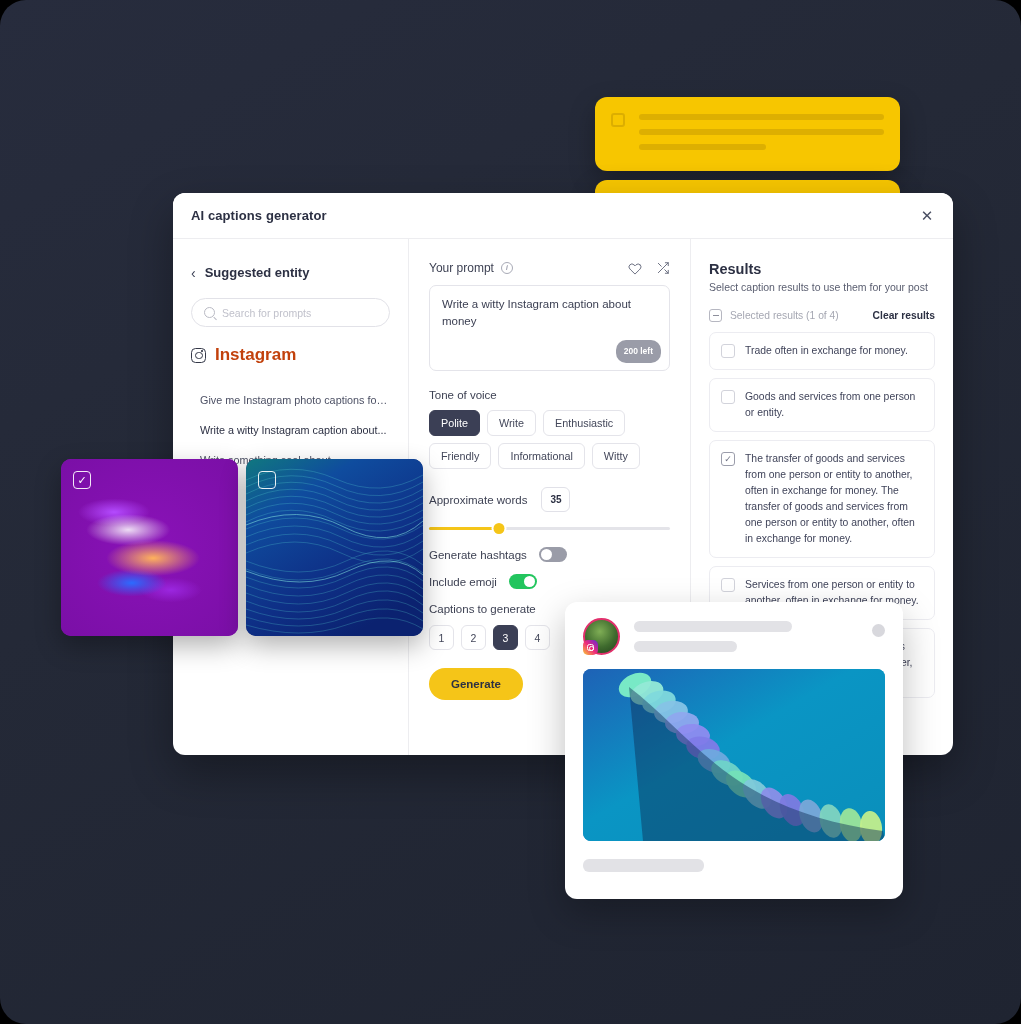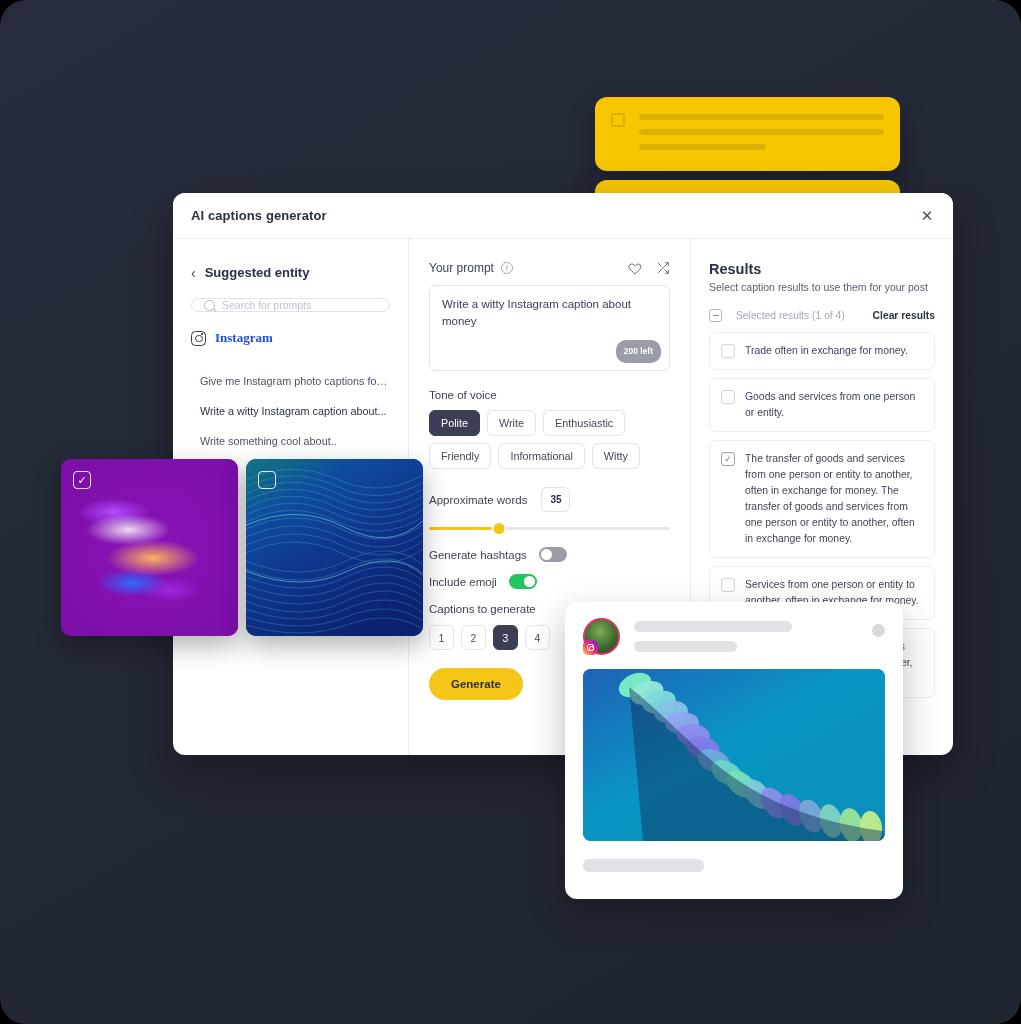--- a/index.html
+++ b/index.html
@@ -84,21 +84,21 @@
   #sidebar .sb-head {
     display: flex; align-items: center; gap: 9px;
     margin-bottom: 18px;
   }
   #sidebar .chev {
     font-size: 14px; color: #3a3f54; line-height: 1;
     cursor: pointer;
   }
   #sidebar .sb-title { font-size: 13px; font-weight: bold; color: #2c3043; }
   .searchbox {
-    height: 14px;
+    height: 29px;
     border: 1px solid #e2e2e8;
     border-radius: 16px;
     display: flex; align-items: center;
     gap: 7px; padding: 0 12px;
     margin-bottom: 18px;
   }
   .searchbox .mag {
     width: 11px; height: 11px;
     border: 1.3px solid #b9bac4;
     border-radius: 50%;
@@ -128,21 +128,21 @@
     position: relative;
   }
   .ig-mini::before {
     content:""; position:absolute; left:3.2px; top:3.2px;
     width:5.5px; height:5.5px; border:1.4px solid #343848; border-radius:50%;
   }
   .ig-mini::after {
     content:""; position:absolute; right:2px; top:1.8px;
     width:1.6px; height:1.6px; background:#343848; border-radius:50%;
   }
-  .platform-name { font-size: 13px; font-weight: bold; color: #1d4ed8; font-family: Liberation Serif, serif; }
+  .platform-name { font-size: 17px; font-weight: bold; color: #c2410c; }
 
   .prompt-item {
     font-size: 10.8px; color: #4d5165;
     padding: 9px 0 9px 9px;
     position: relative;
     cursor: pointer;
     white-space: nowrap; overflow: hidden; text-overflow: ellipsis;
   }
   .prompt-item.active { color: #2c3043; }
   .prompt-item.active::before {
@@ -249,21 +249,21 @@
     background:#F5C518; color:#2c3043;
     border:none; border-radius:18px;
     padding: 10px 22px; font-size: 11.5px; font-weight: bold;
     cursor:pointer; font-family:"Liberation Sans", sans-serif;
   }
 
   
   #results { flex: 1; padding: 22px 18px 0 18px; min-width:0; }
   #results h2 { font-size: 14.5px; color:#2c3043; margin-bottom:4px; }
   #results .sub { font-size: 10.5px; color:#5a5e70; margin-bottom:16px; }
-  .sel-row { display:flex; align-items:center; gap:14px; margin-bottom:10px; }
+  .sel-row { display:flex; align-items:center; gap:8px; margin-bottom:10px; }
   .indet {
     width:13px; height:13px; flex:0 0 13px;
     border:1.4px solid #b6b7c1; border-radius:3px;
     display:flex; align-items:center; justify-content:center; cursor:pointer;
   }
   .indet span { width:6px; height:1.5px; background:#8d8f9c; display:block; }
   .sel-row .txt { font-size:10.3px; color:#a5a7b2; }
   .sel-row .clear { margin-left:auto; font-size:10.3px; font-weight:bold; color:#2c3043; cursor:pointer; }
 
   .rcard {

